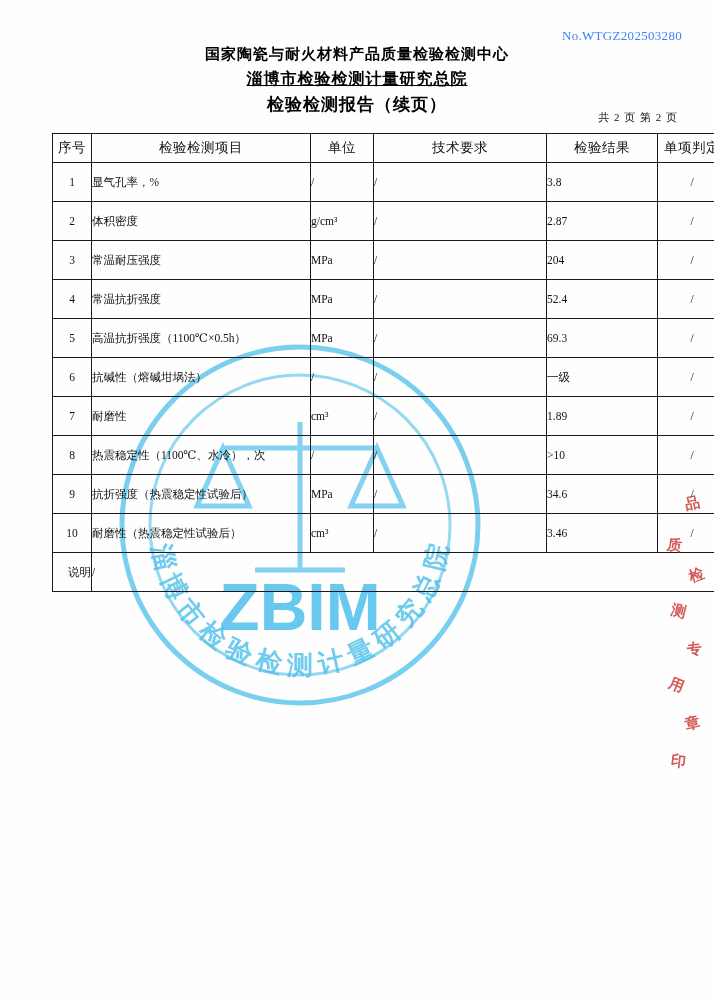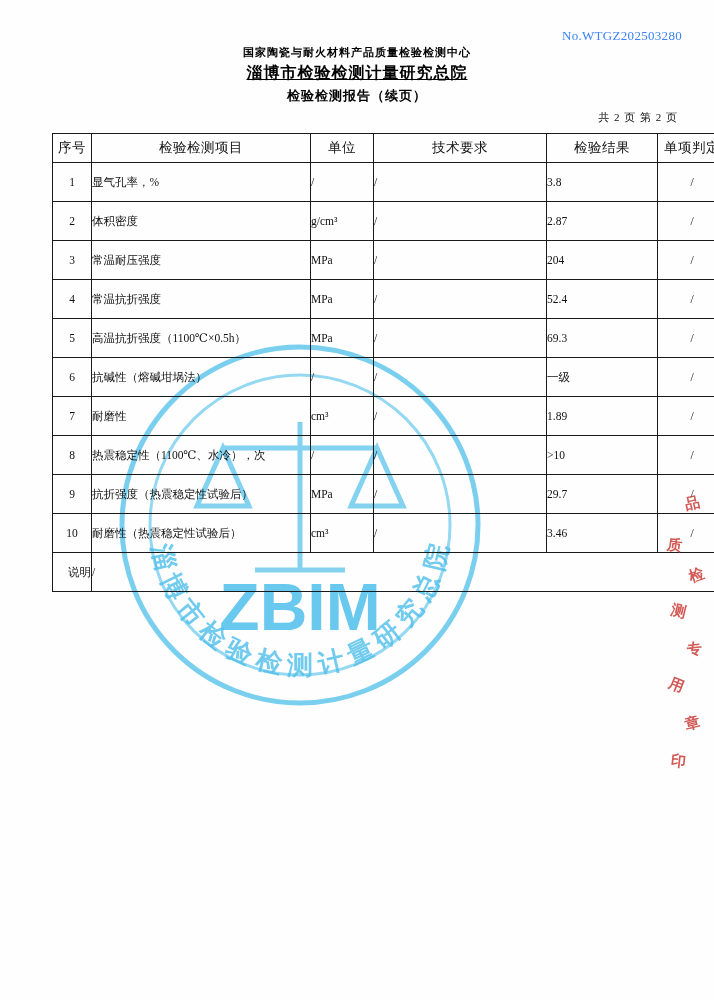--- a/index.html
+++ b/index.html
@@ -55,23 +55,23 @@
     width: 714px;
     text-align: center;
     z-index: 3;
   }
   .title-1, .title-2, .title-3 {
     font-weight: bold;
     color: #000;
     letter-spacing: 1px;
     line-height: 1.55;
   }
-  .title-1 { font-size: 11px; }
+  .title-1 { font-size: 15px; font-family: Liberation Mono, monospace; }
   .title-2 { font-size: 16px; text-decoration: underline; }
-  .title-3 { font-size: 13px; }
+  .title-3 { font-size: 17px; }
 
   .page-count {
     position: absolute;
     right: 36px;
     top: 110px;
     font-size: 11px;
     letter-spacing: 1px;
     z-index: 3;
   }
 
@@ -262,21 +262,21 @@
           <td class="c-unit">/</td>
           <td class="c-req">/</td>
           <td class="c-res">&gt;10</td>
           <td class="c-judge">/</td>
         </tr>
         <tr>
           <td class="c-no">9</td>
           <td class="c-item">抗折强度（热震稳定性试验后）</td>
           <td class="c-unit">MPa</td>
           <td class="c-req">/</td>
-          <td class="c-res">29.7</td>
+          <td class="c-res">34.6</td>
           <td class="c-judge">/</td>
         </tr>
         <tr>
           <td class="c-no">10</td>
           <td class="c-item">耐磨性（热震稳定性试验后）</td>
           <td class="c-unit">cm³</td>
           <td class="c-req">/</td>
           <td class="c-res">3.46</td>
           <td class="c-judge">/</td>
         </tr>

